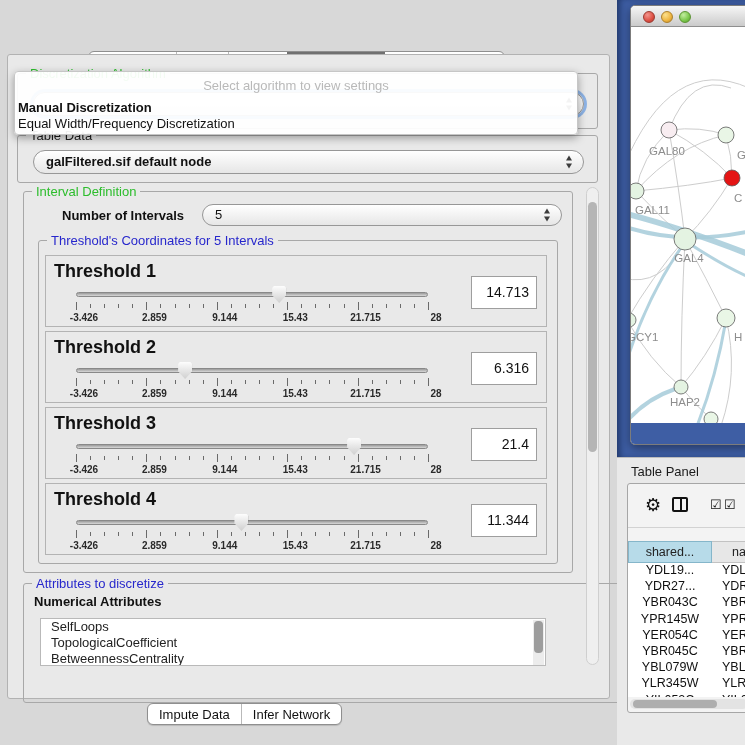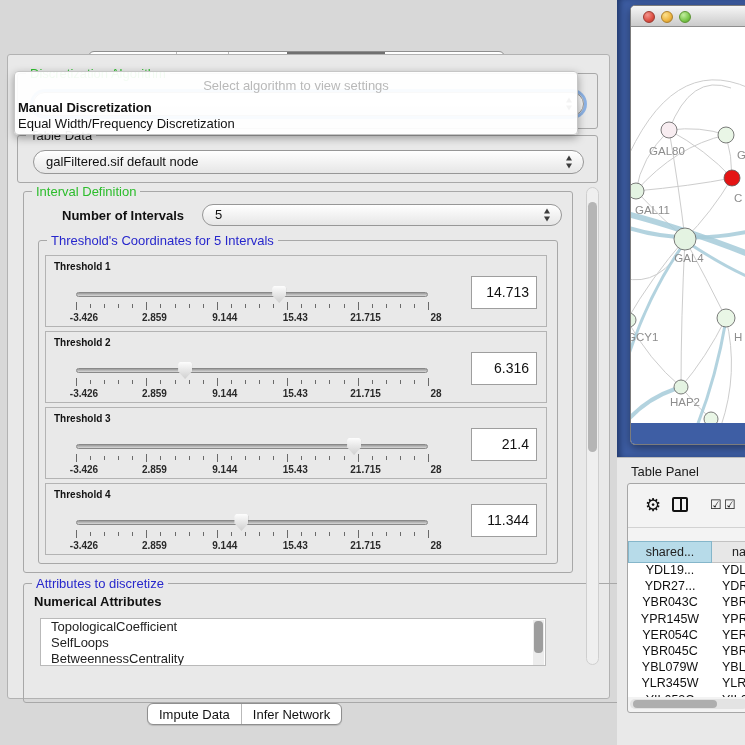--- a/index.html
+++ b/index.html
@@ -49,21 +49,21 @@
   .popup-ph { position:absolute; left:0; right:0; top:6px; text-align:center; color:#b9b9b9; font-size:13px; }
   .popup-it { position:absolute; left:3px; font-size:13px; color:#111; white-space:nowrap; }
 
   
   .vscroll { position:absolute; width:13px; background:#efefef; border:1px solid #cfcfcf; border-radius:7px; }
   .vthumb { position:absolute; left:1px; width:9px; background:#b5b5b5; border-radius:5px; }
 
   
   .thr { position:absolute; left:6px; width:502px; height:72px; background:#e9e9e9;
          border:1px solid #b3b3b3; }
-  .thr-label { position:absolute; left:8px; top:5px; font-size:10px; font-weight:bold; color:#111; }
+  .thr-label { position:absolute; left:8px; top:5px; font-size:18px; font-weight:bold; color:#111; }
   .thr-slider { position:absolute; left:30px; top:32px; width:352px; height:30px; }
   .track { position:absolute; left:0; right:0; top:4px; height:5px; border-radius:3px;
            background:linear-gradient(#9a9a9a,#d9d9d9); border:1px solid #898989; }
   .handle { position:absolute; top:-2px; width:14px; height:17px;
             background:linear-gradient(#fdfdfd,#cfcfcf);
             clip-path:polygon(0 12%,12% 0,88% 0,100% 12%,100% 55%,50% 100%,0 55%);
             filter:drop-shadow(0 0 1px #6f6f6f); }
   .ticks { position:absolute; left:0; top:14px; width:100%; height:8px; }
   .tick { position:absolute; top:2px; width:1px; height:4px; background:#6a6a6a; }
   .tick.major { top:0; height:8px; }
@@ -167,21 +167,21 @@
       </div>
 
       <div class="popup">
         <div class="popup-ph">Select algorithm to view settings</div>
         <div class="popup-it" style="top:28px; font-weight:bold;">Manual Discretization</div>
         <div class="popup-it" style="top:44px;">Equal Width/Frequency Discretization</div>
       </div>
 
       <div class="grp" style="left:9px; top:80px; width:581px; height:48px;">
         <span class="glabel black">Table Data</span>
-        <div class="combo" style="left:15px; top:14px; width:551px;">
+        <div class="combo" style="left:15px; top:14px; width:551px;font-weight:bold;">
           <span>galFiltered.sif default node</span>
           <span class="stepper"></span>
         </div>
       </div>
 
       <div class="grp" style="left:15px; top:136px; width:550px; height:382px;">
         <span class="glabel green">Interval Definition</span>
 
         <span style="position:absolute; left:38px; top:16px; font-size:13px; font-weight:bold; color:#111;">Number of Intervals</span>
         <div class="combo" style="left:178px; top:12px; width:360px; height:22px; line-height:20px;">
@@ -369,22 +369,22 @@
                 <div class="thr-value">11.344</div>
               </div>
             </div>
         </div>
       </div>
 
       <div class="grp" style="left:15px; top:528px; width:632px; height:120px;">
         <span class="glabel blue">Attributes to discretize</span>
         <span style="position:absolute; left:10px; top:10px; font-size:13px; font-weight:bold; color:#111;">Numerical Attributes</span>
         <div class="attr-list" id="attr-list">
-          <div class="attr-item">TopologicalCoefficient</div>
-            <div class="attr-item">SelfLoops</div>
+          <div class="attr-item">SelfLoops</div>
+            <div class="attr-item">TopologicalCoefficient</div>
             <div class="attr-item">BetweennessCentrality</div>
             <div class="attr-vsb">
             <div class="attr-vthumb"></div>
           </div>
         </div>
       </div>
 
       <div class="vscroll" style="left:578px; top:132px; height:478px;">
         <div class="vthumb" style="top:14px; height:250px;"></div>
       </div>

